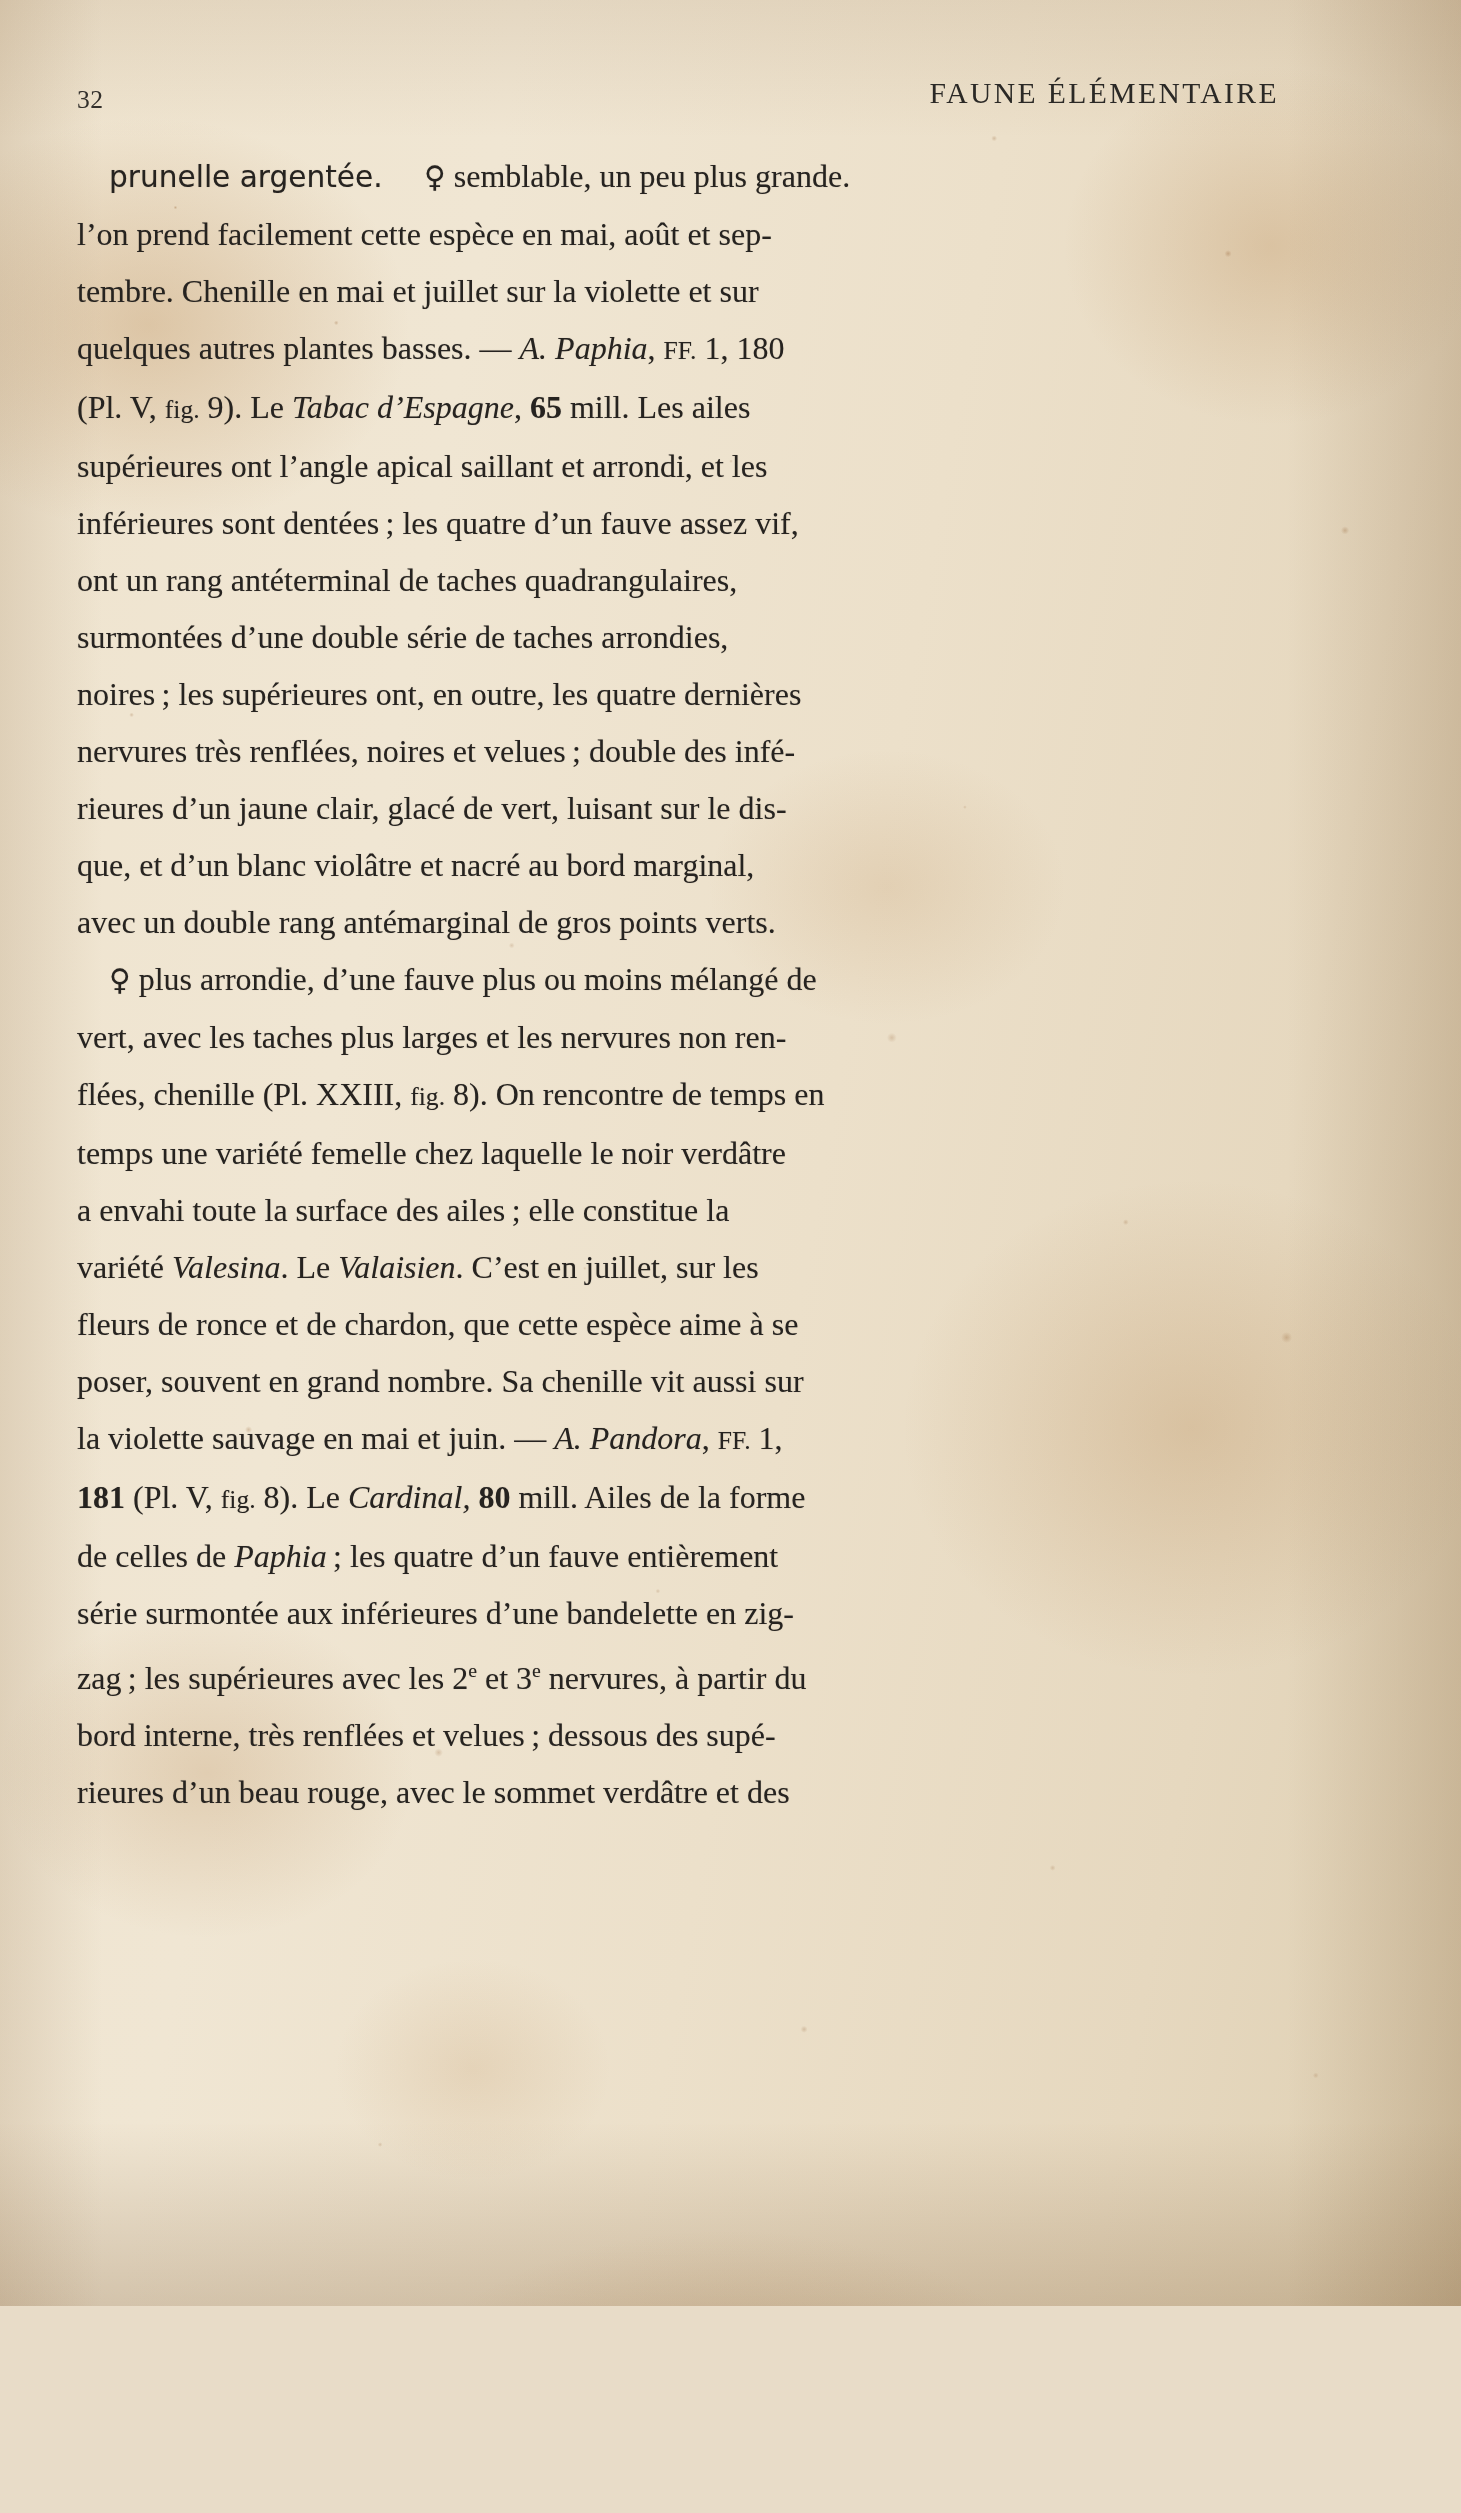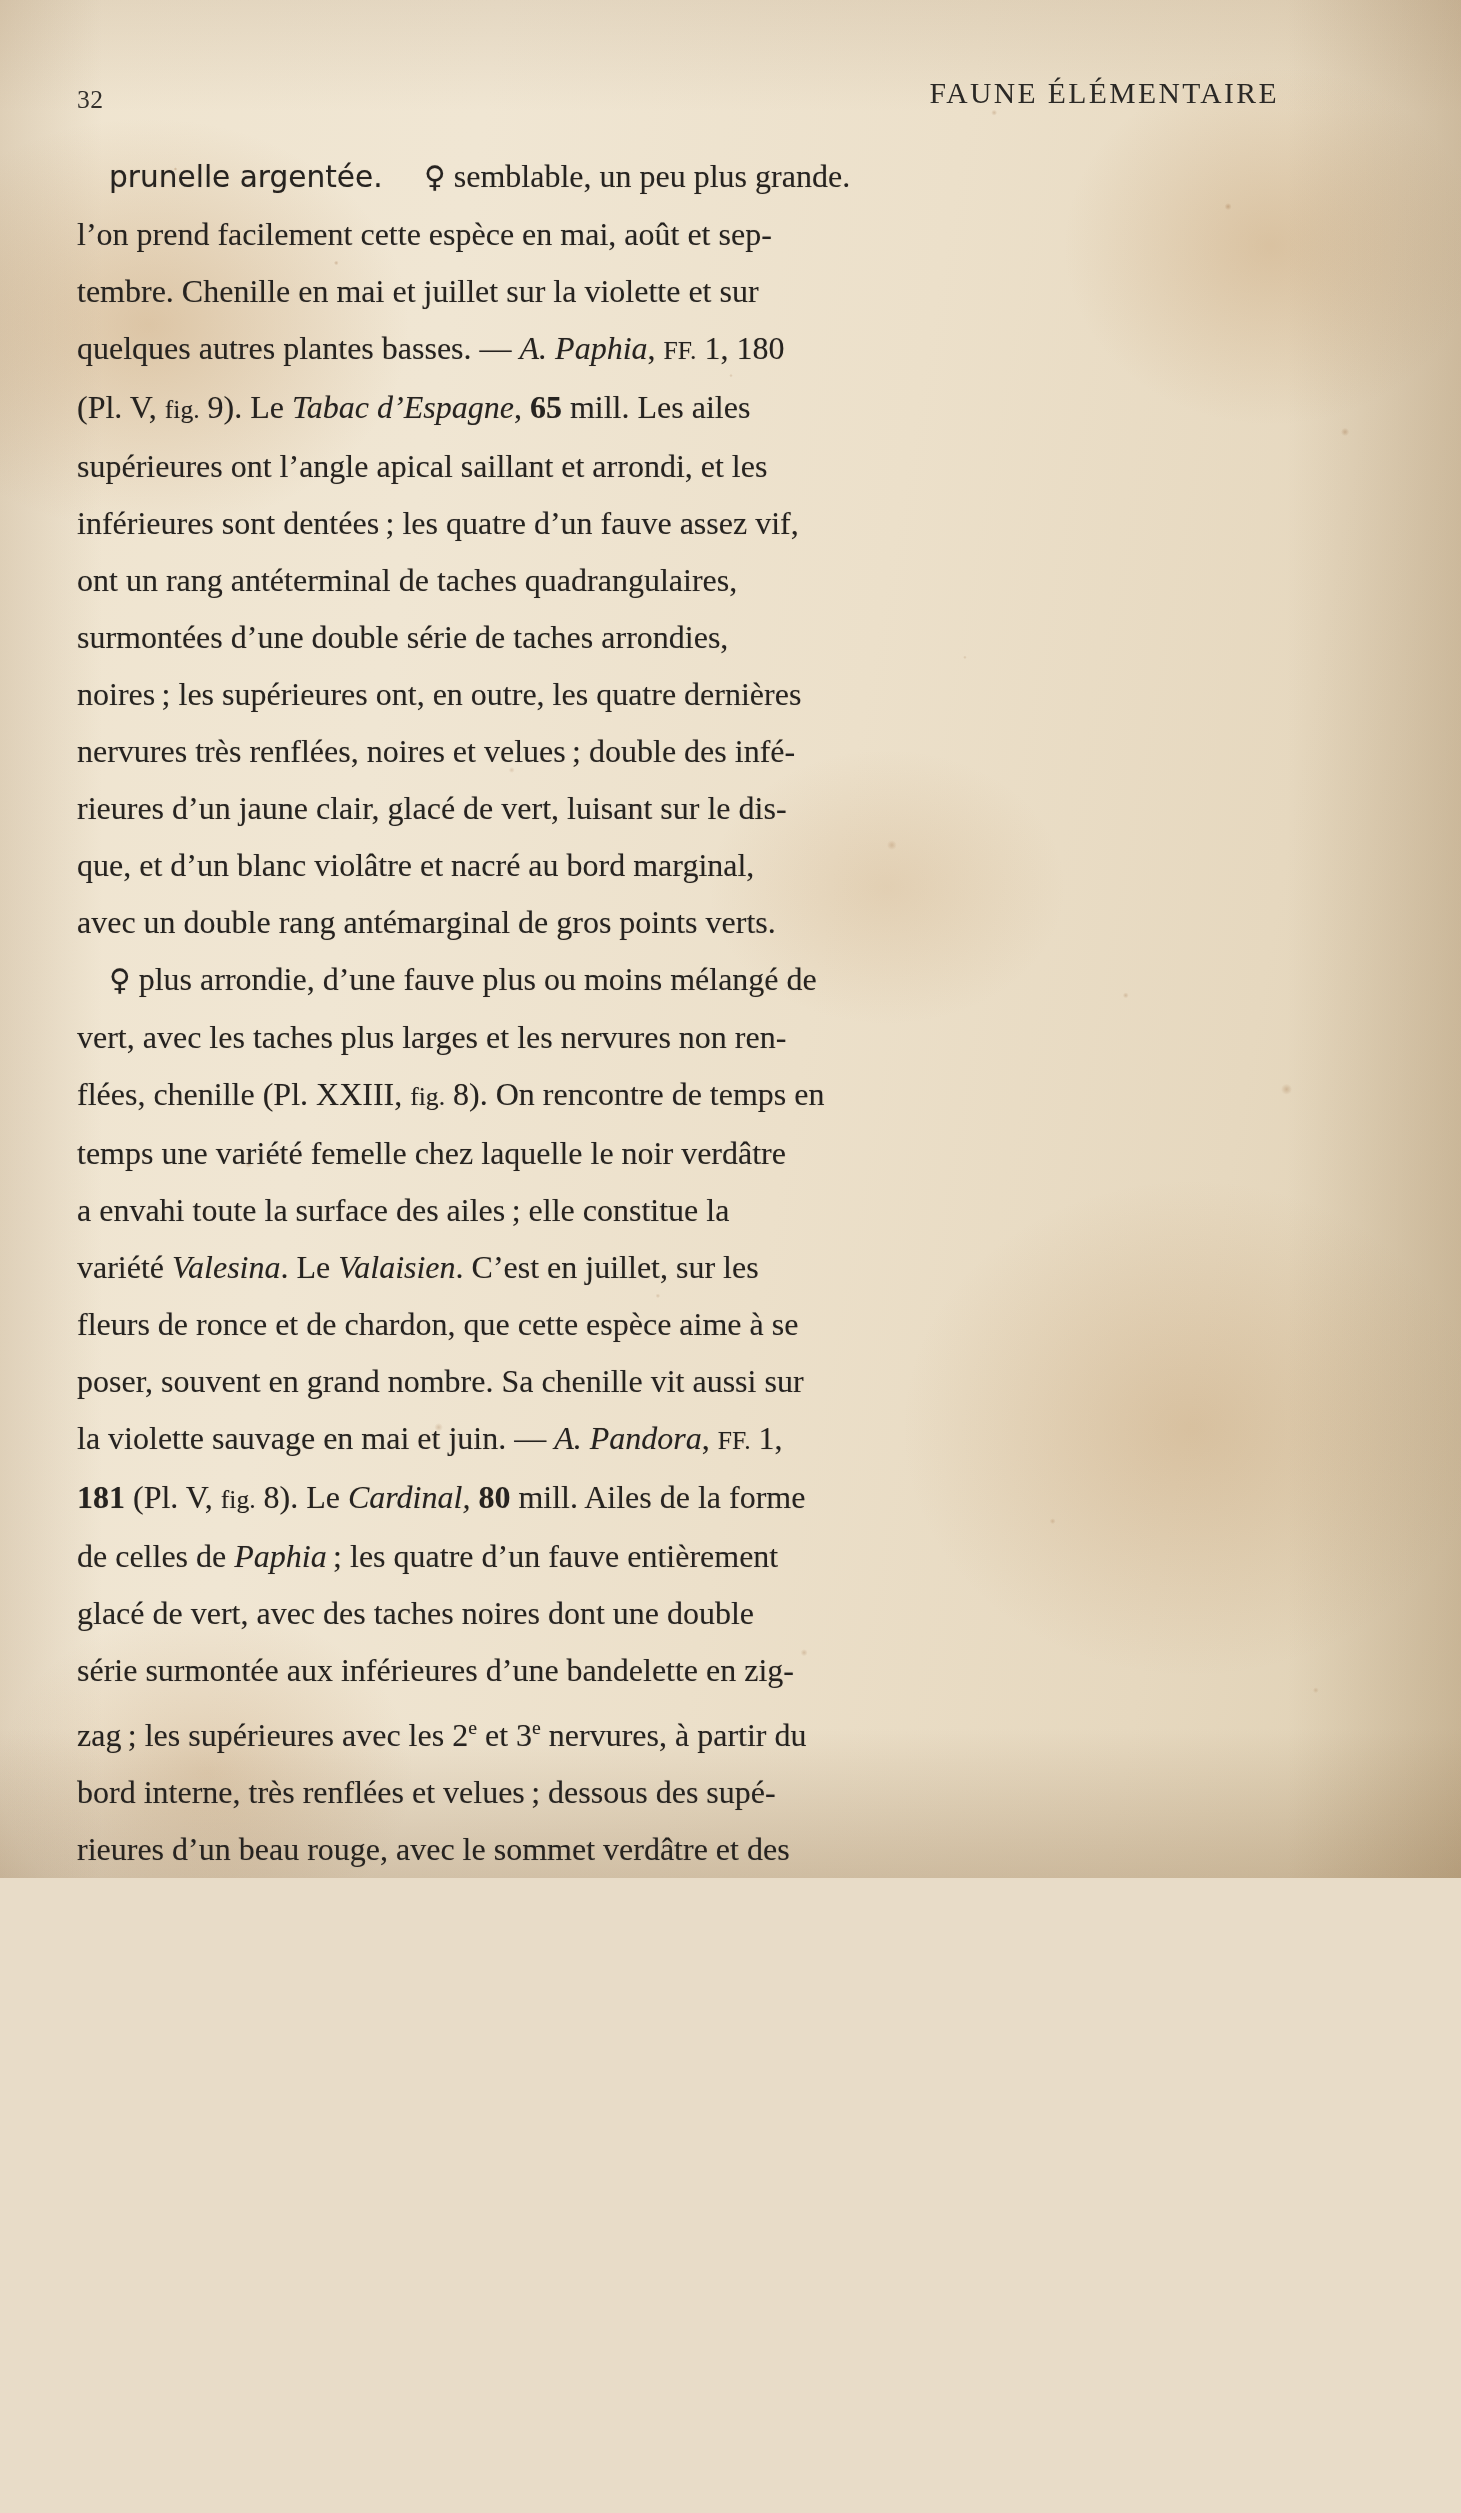--- a/index.html
+++ b/index.html
@@ -11,21 +11,21 @@
     height: 2514px;
     overflow: hidden;
     background: #e8dcc8;
     font-family: "Liberation Serif", serif;
   }
 
   
   .page {
     position: relative;
     width: 1462px;
-    height: 1878px;
+    height: 2306px;
     background:
       radial-gradient(ellipse 374px 296px at 148px 325px, rgba(176,124,66,0.30), rgba(176,124,66,0) 70%),
       radial-gradient(ellipse 296px 256px at 1271px 246px, rgba(176,124,66,0.26), rgba(176,124,66,0) 70%),
       radial-gradient(ellipse 414px 355px at 1192px 1428px, rgba(170,118,60,0.24), rgba(170,118,60,0) 70%),
       radial-gradient(ellipse 296px 236px at 207px 1773px, rgba(170,118,60,0.22), rgba(170,118,60,0) 70%),
       radial-gradient(ellipse 493px 296px at 729px 2443px, rgba(168,116,58,0.26), rgba(168,116,58,0) 72%),
       radial-gradient(ellipse 256px 197px at 887px 887px, rgba(176,124,66,0.16), rgba(176,124,66,0) 70%),
       radial-gradient(ellipse 197px 158px at 473px 2069px, rgba(176,124,66,0.15), rgba(176,124,66,0) 70%),
       linear-gradient(100deg, #efe4cf 0%, #f0e6d3 28%, #ece0ca 55%, #e6d8bf 80%, #decfb2 100%);
     overflow: hidden;
@@ -193,21 +193,20 @@
       </div>
 
       <div class="line">
         <b>181</b><span> (Pl. V, </span><span class="sm">fig.</span><span> 8). Le </span><i>Cardinal,</i><span> </span><b>80</b><span> mill. Ailes de la forme</span>
       </div>
 
       <div class="line">
         <span>de celles de </span><i>Paphia</i><span> ; les quatre d’un  fauve entièrement</span>
       </div>
 
-      <div class="line">glacé de vert, avec des taches noires dont une double</div>
       <div class="line">série surmontée aux inférieures d’une bandelette en zig-</div>
 
       <div class="line">
         <span>zag ; les supérieures avec les 2</span><sup>e</sup><span> et 3</span><sup>e</sup><span> nervures, à partir du</span>
       </div>
 
       <div class="line">bord interne, très renflées  et velues ; dessous des supé-</div>
       <div class="line">rieures d’un beau rouge, avec le sommet verdâtre et des</div>
 
     </div>

